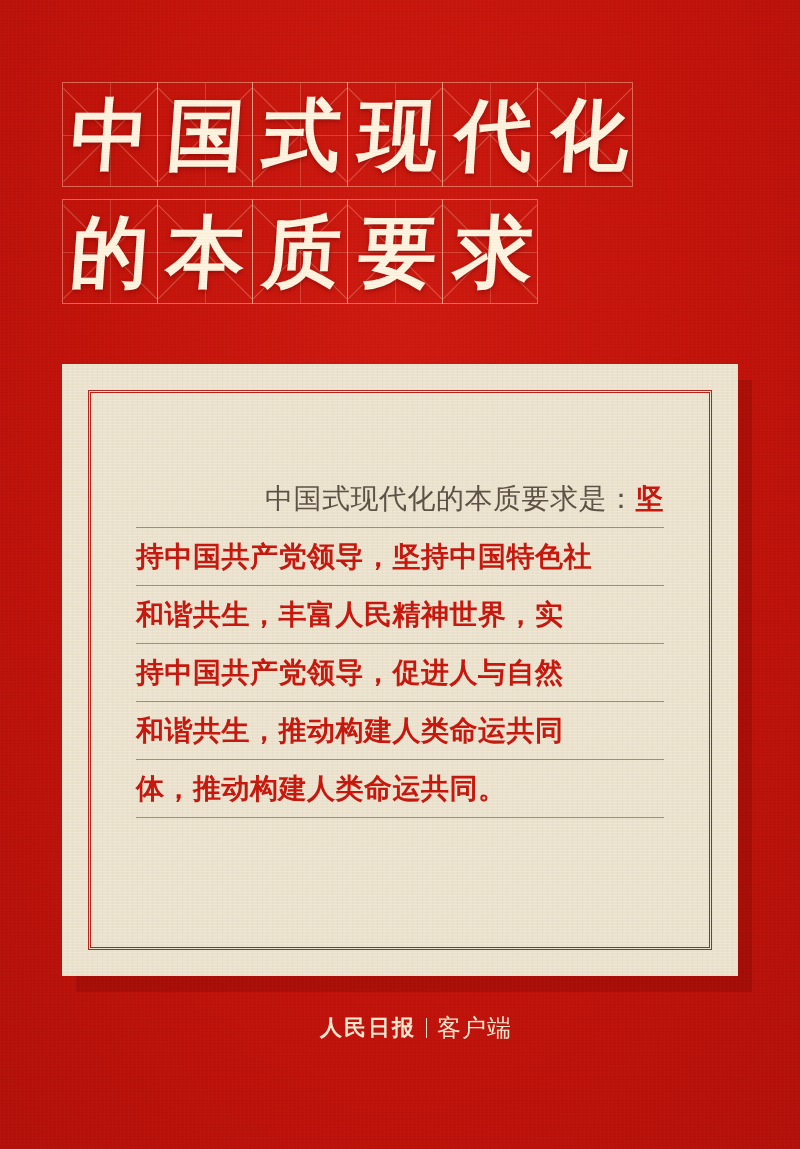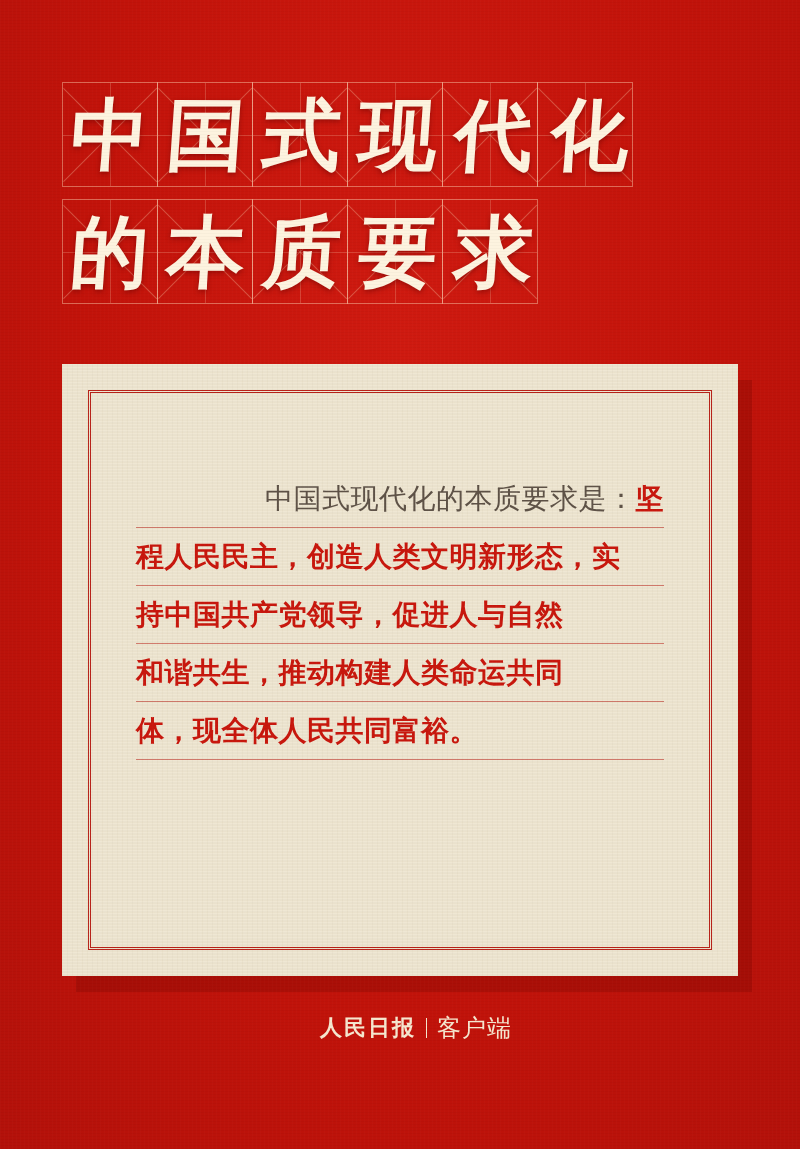--- a/index.html
+++ b/index.html
@@ -272,24 +272,25 @@
         <span>求</span>
       </div>
     </div>
 
   </div>
 
   <div class="card">
     <div class="card-inner-border"></div>
     <div class="card-body">
       <div class="line lead"><span>中国式现代化的本质要求是：</span><span class="accent">坚</span></div>
-      <div class="line">程人民民主，创造人类文明新形态，实</div>
+      <div class="line">持中国共产党领导，坚持中国特色社</div>
+      <div class="line">和谐共生，丰富人民精神世界，实</div>
       <div class="line">持中国共产党领导，促进人与自然</div>
       <div class="line">和谐共生，推动构建人类命运共同</div>
-      <div class="line">体，现全体人民共同富裕。</div>
+      <div class="line">体，推动构建人类命运共同。</div>
     </div>
   </div>
 
   <div class="footer">
     <div class="footer-logo">
       <span class="footer-mark">人民日报</span>
       <span class="footer-divider"></span>
       <span class="footer-sub">客户端</span>
     </div>
   </div>

